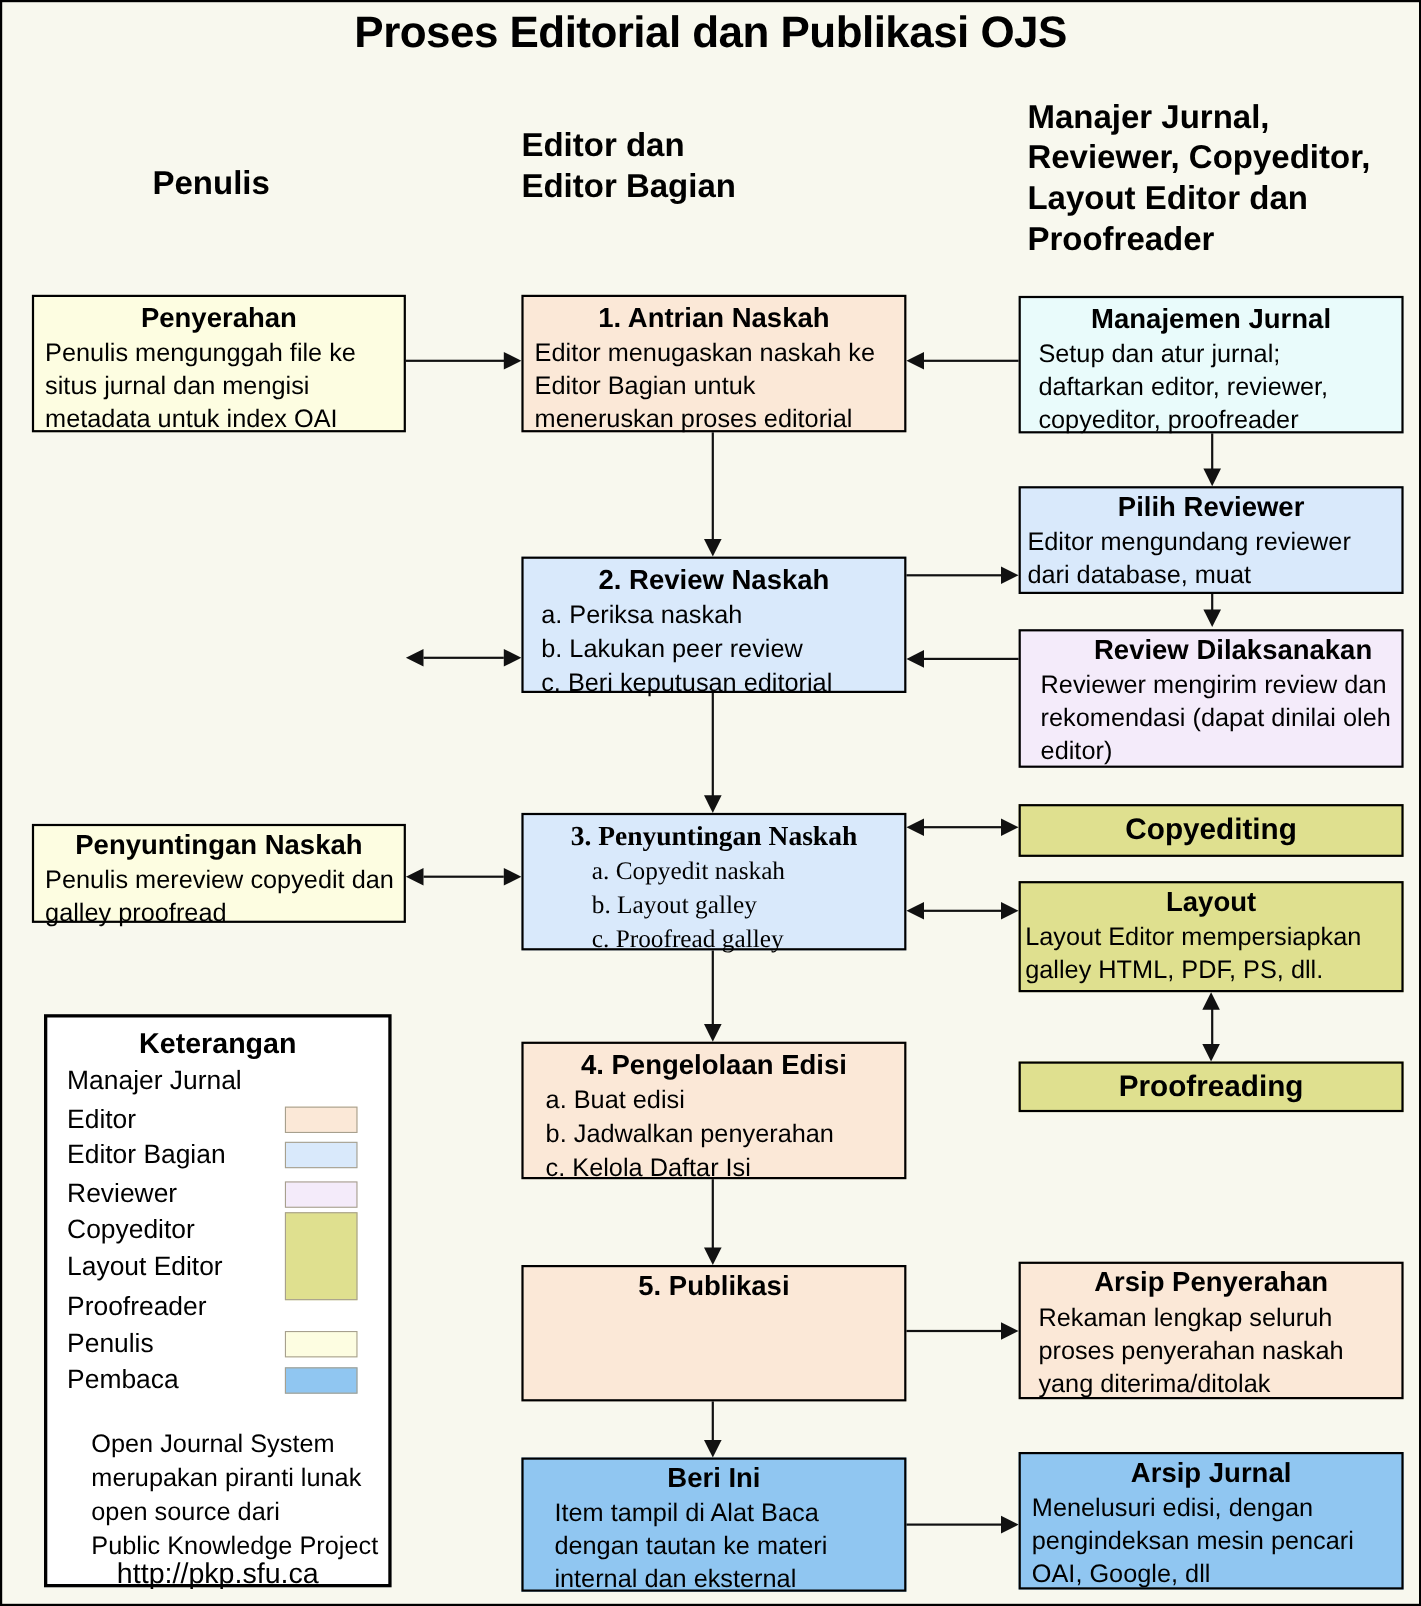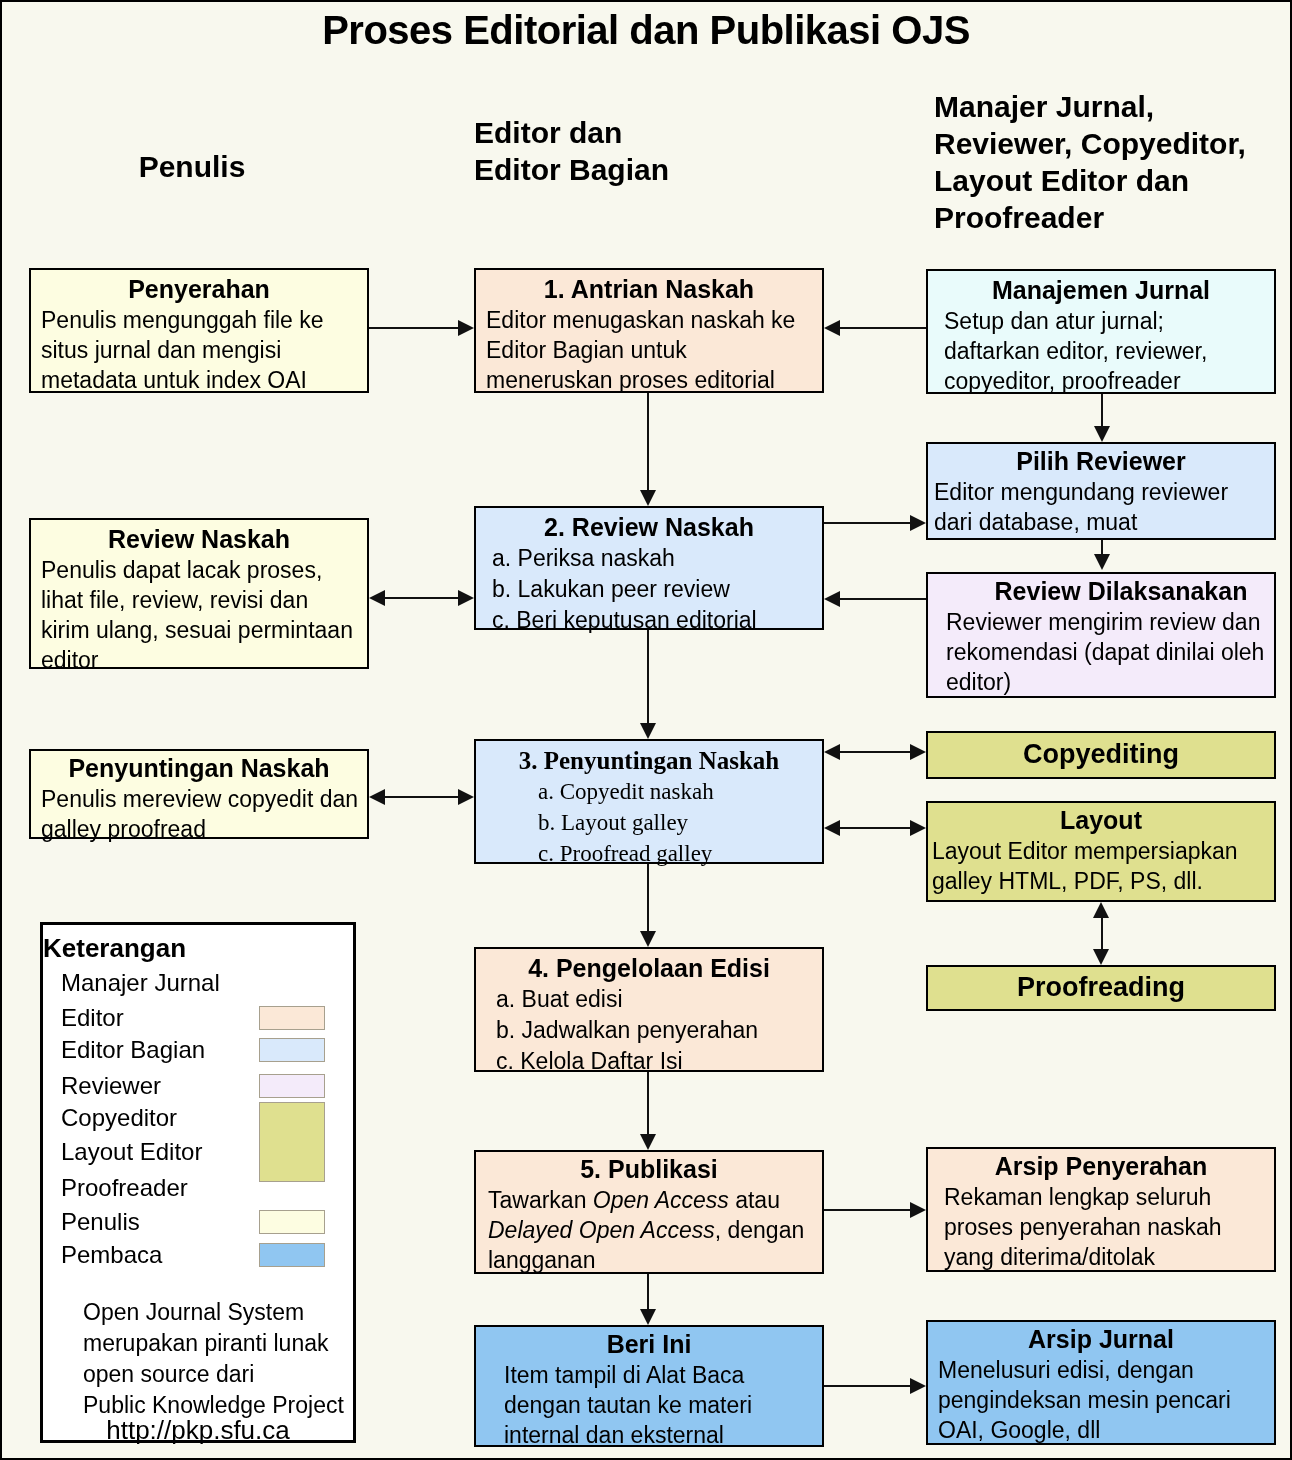--- a/index.html
+++ b/index.html
@@ -24,21 +24,21 @@
   .box-item{font-size:23px;line-height:31px;text-align:left;}
   .hline{position:absolute;height:2px;background:#111;}
   .vline{position:absolute;width:2px;background:#111;}
   .ah{position:absolute;width:0;height:0;}
   .ah-right{border-top:8px solid transparent;border-bottom:8px solid transparent;border-left:16px solid #111;}
   .ah-left{border-top:8px solid transparent;border-bottom:8px solid transparent;border-right:16px solid #111;}
   .ah-down{border-left:8px solid transparent;border-right:8px solid transparent;border-top:16px solid #111;}
   .ah-up{border-left:8px solid transparent;border-right:8px solid transparent;border-bottom:16px solid #111;}
   .legend{position:absolute;left:38px;top:920px;width:316px;height:521px;
     background:#fff;border:3px solid #000;box-sizing:border-box;}
-  .legend-title{position:absolute;left:0;top:8px;width:100%;text-align:left;font-size:26px;font-weight:700;}
+  .legend-title{position:absolute;left:0;top:8px;width:100%;text-align:center;font-size:26px;font-weight:700;}
   .legend-label{position:absolute;left:18px;font-size:24px;}
   .swatch{position:absolute;left:216px;width:66px;height:24px;border:1px solid #a7a08e;box-sizing:border-box;}
   .legend-note{position:absolute;left:40px;top:372px;font-size:23px;line-height:31px;}
   .legend-url{position:absolute;left:0;top:490px;width:100%;text-align:center;font-size:26px;}
   i{font-style:italic;}
 </style>
 </head>
 <body>
 
 <div id="canvas">
@@ -70,24 +70,20 @@
   <div class="box c-cyan" style="left:924px;top:267px;width:350px;height:125px;">
     <div class="box-title">Manajemen Jurnal</div>
     <div class="box-body" style="padding-left:16px;">Setup dan atur jurnal; daftarkan editor, reviewer, copyeditor, proofreader</div>
   </div>
 
   <div class="box c-bagian" style="left:924px;top:440px;width:350px;height:98px;">
     <div class="box-title" style="padding-top:2px;">Pilih Reviewer</div>
     <div class="box-body" style="padding-left:6px;">Editor mengundang reviewer dari database, muat</div>
   </div>
 
-  <div class="box c-penulis" style="left:27px;top:516px;width:340px;height:151px;">
-    <div class="box-title">Review Naskah</div>
-    <div class="box-body">Penulis dapat lacak proses, lihat file, review, revisi dan kirim ulang, sesuai permintaan editor</div>
-  </div>
 
   <div class="box c-bagian" style="left:472px;top:504px;width:350px;height:124px;">
     <div class="box-title">2. Review Naskah</div>
     <div class="box-item" style="padding-left:16px;">a. Periksa naskah</div>
     <div class="box-item" style="padding-left:16px;">b. Lakukan peer review</div>
     <div class="box-item" style="padding-left:16px;">c. Beri keputusan editorial</div>
   </div>
 
   <div class="box c-reviewer" style="left:924px;top:570px;width:350px;height:126px;">
     <div class="box-title" style="padding-top:2px;padding-left:40px;">Review Dilaksanakan</div>
@@ -121,21 +117,20 @@
     <div class="box-item" style="padding-left:20px;">b. Jadwalkan penyerahan</div>
     <div class="box-item" style="padding-left:20px;">c. Kelola Daftar Isi</div>
   </div>
 
   <div class="box c-olive" style="left:924px;top:963px;width:350px;height:46px;">
     <div class="box-title" style="font-size:27px;padding-top:5px;">Proofreading</div>
   </div>
 
   <div class="box c-editor" style="left:472px;top:1148px;width:350px;height:124px;">
     <div class="box-title" style="padding-top:2px;">5. Publikasi</div>
-    <div class="box-body" style="padding-left:12px;"><span>Tawarkan </span><i>Open Access</i><span> atau </span><i>Delayed Open Access</i><span>, dengan langganan</span></div>
   </div>
 
   <div class="box c-editor" style="left:924px;top:1145px;width:350px;height:125px;">
     <div class="box-title" style="padding-top:2px;">Arsip Penyerahan</div>
     <div class="box-body" style="padding-left:16px;">Rekaman lengkap seluruh proses penyerahan naskah yang diterima/ditolak</div>
   </div>
 
   <div class="box c-pembaca" style="left:472px;top:1323px;width:350px;height:122px;">
     <div class="box-title" style="padding-top:2px;">Beri Ini</div>
     <div class="box-body" style="padding-left:28px;">Item tampil di Alat Baca dengan tautan ke materi internal dan eksternal</div>

